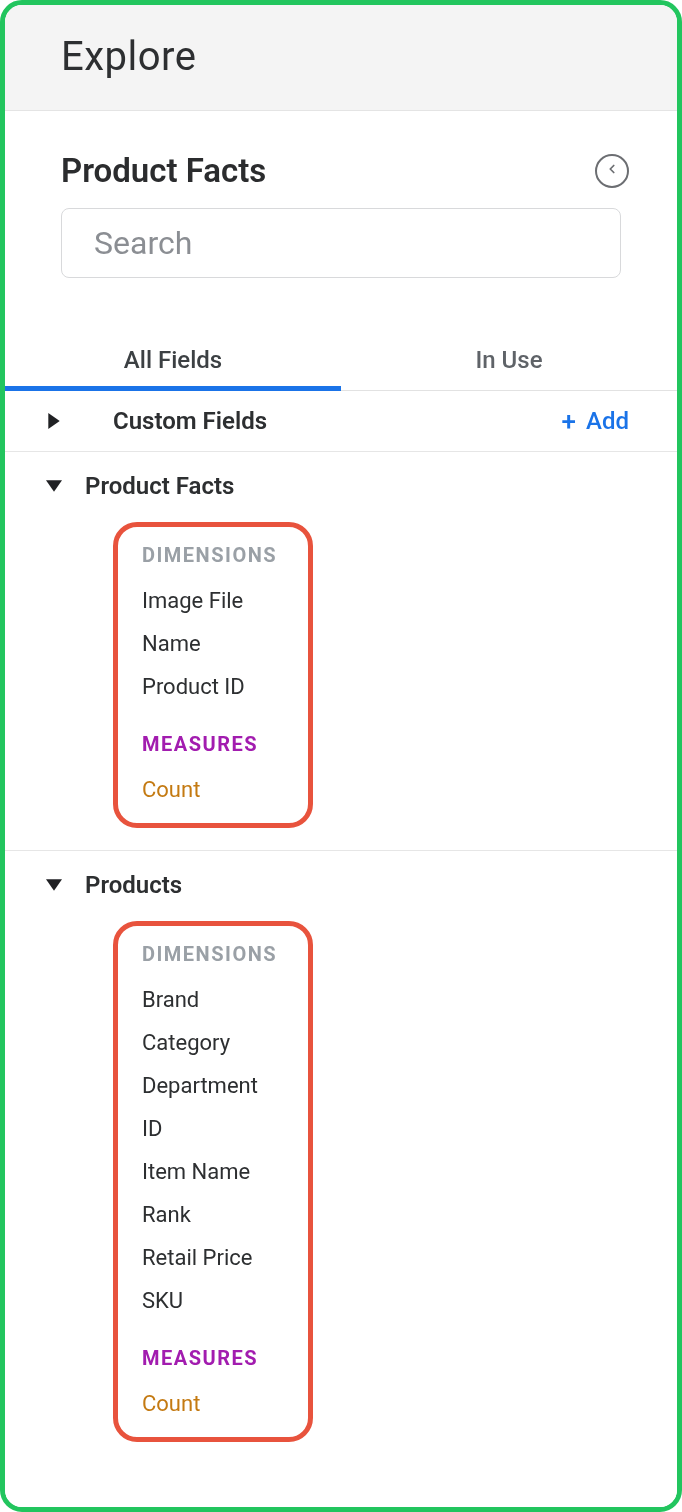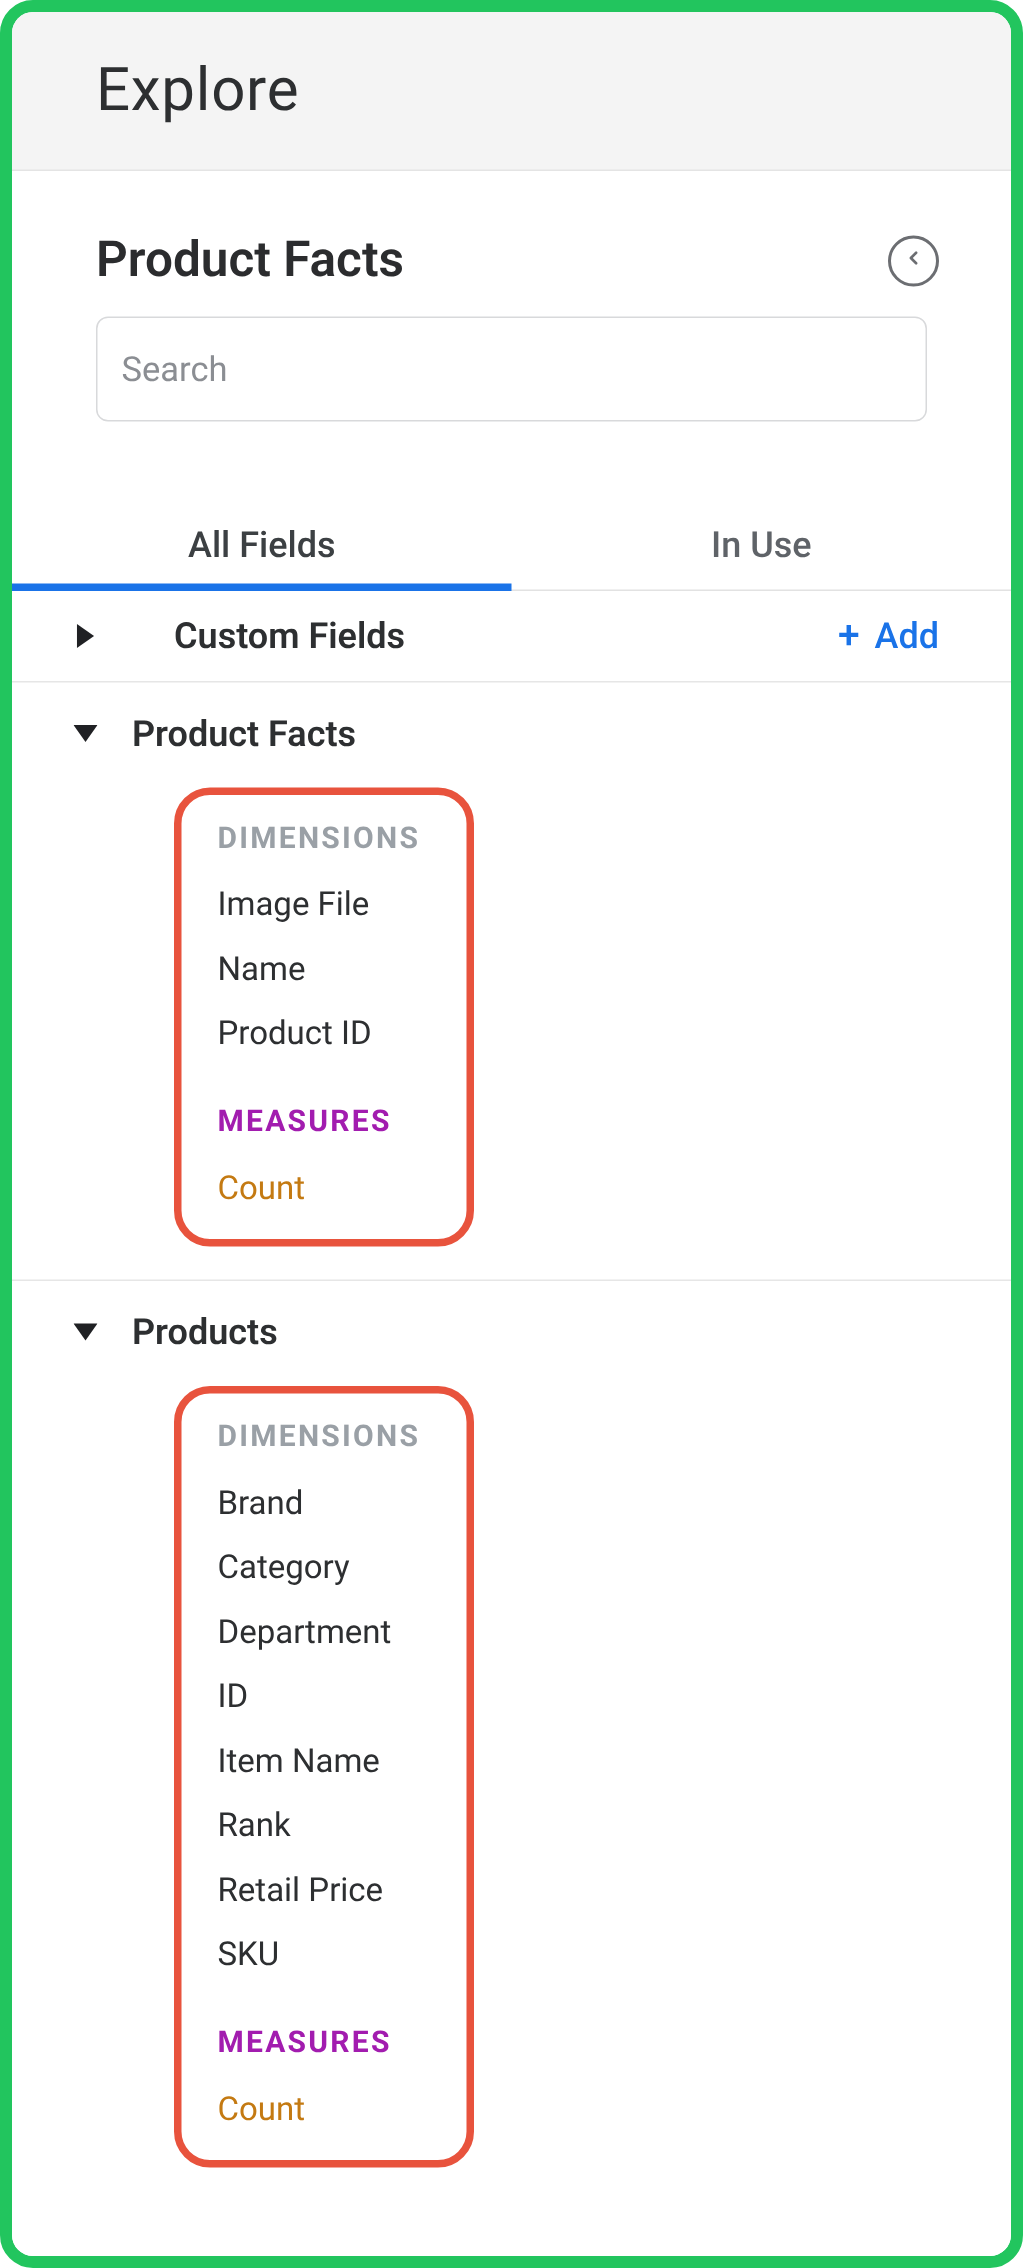--- a/index.html
+++ b/index.html
@@ -8,21 +8,21 @@
     font-family: "Google Sans", Roboto, "Helvetica Neue", Arial, sans-serif;
     background: #fff;
     color: #202124;
     width: 682px;
     height: 1512px;
     overflow: hidden;
   }
   .frame {
     width: 682px;
     height: 1512px;
-    border: 8px solid #22c55e;
+    border: 5px solid #22c55e;
     border-radius: 22px;
     background: #fff;
     overflow: hidden;
     display: flex;
     flex-direction: column;
   }
   .header {
     background: #f4f4f4;
     padding: 28px 40px 30px 56px;
     border-bottom: 1px solid #e4e4e4;
@@ -60,22 +60,22 @@
     cursor: pointer;
     background: #fff;
   }
   .collapse-btn svg { width: 14px; height: 14px; }
   .search-wrap { padding: 0 56px 6px 56px; }
   .search-input {
     width: 100%;
     height: 70px;
     border: 1.5px solid #d8d9db;
     border-radius: 8px;
-    padding: 0 16px;
-    font-size: 23px;
+    padding: 0 32px;
+    font-size: 32px;
     color: #5f6368;
     outline: none;
     font-family: inherit;
     background: #fff;
   }
   .search-input::placeholder { color: #8b8e93; }
   .tabs {
     display: flex;
     border-bottom: 1px solid #e2e2e2;
     margin-top: 50px;

